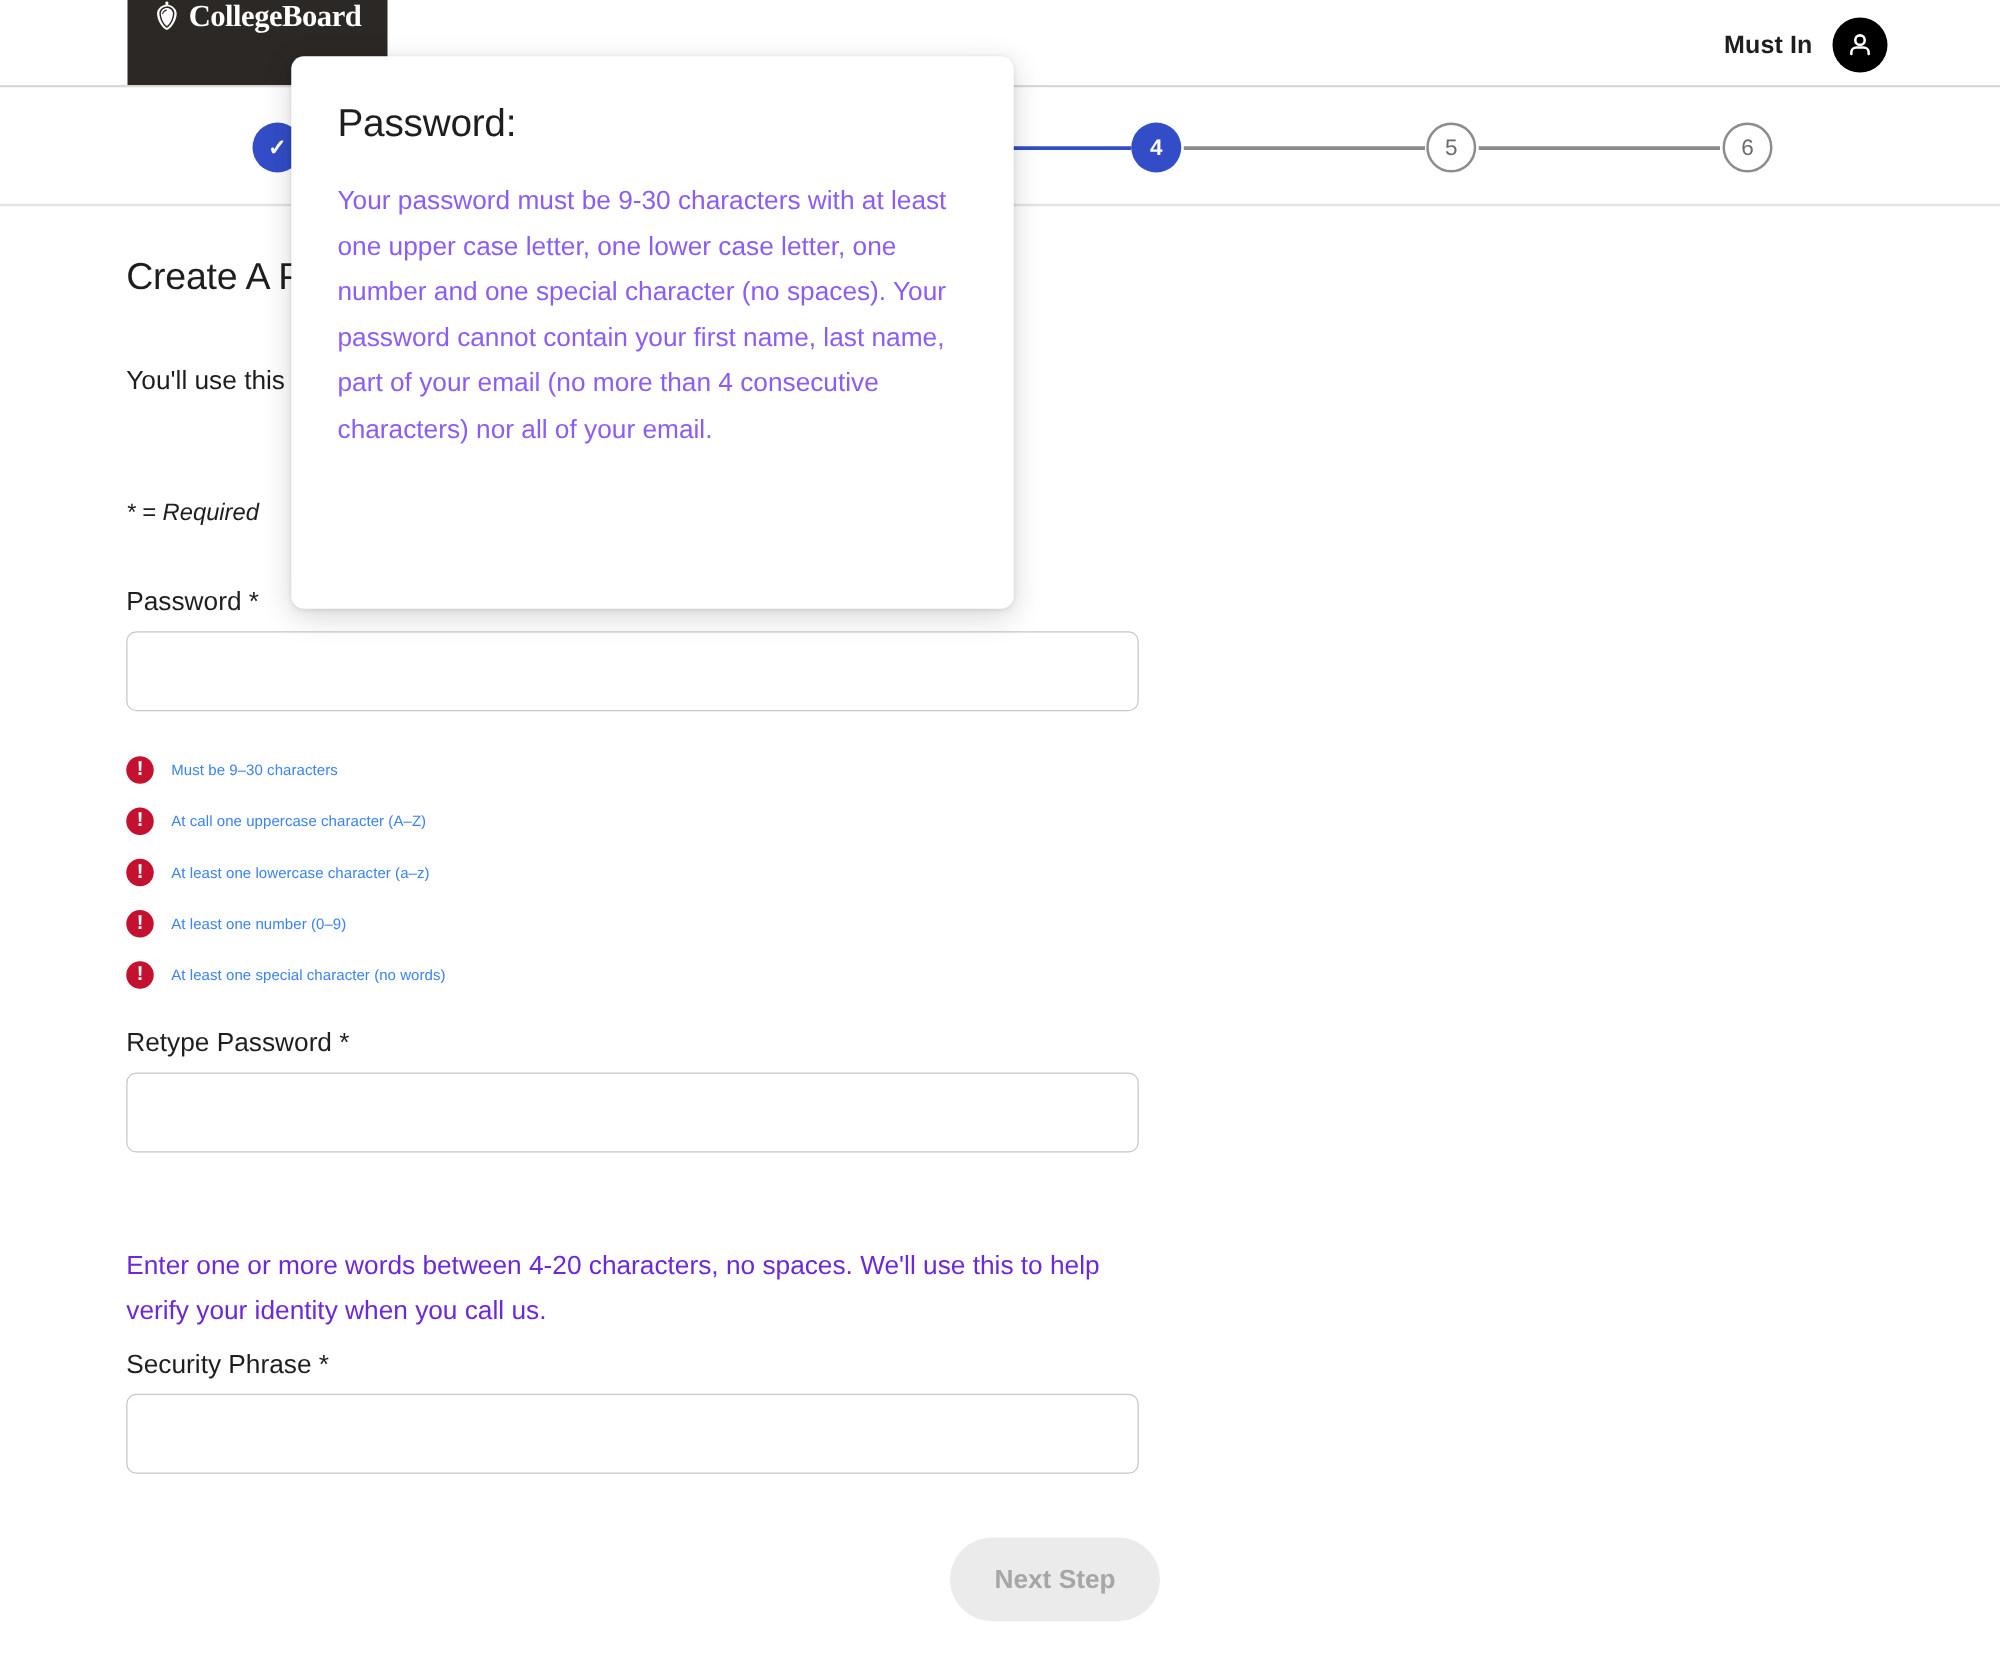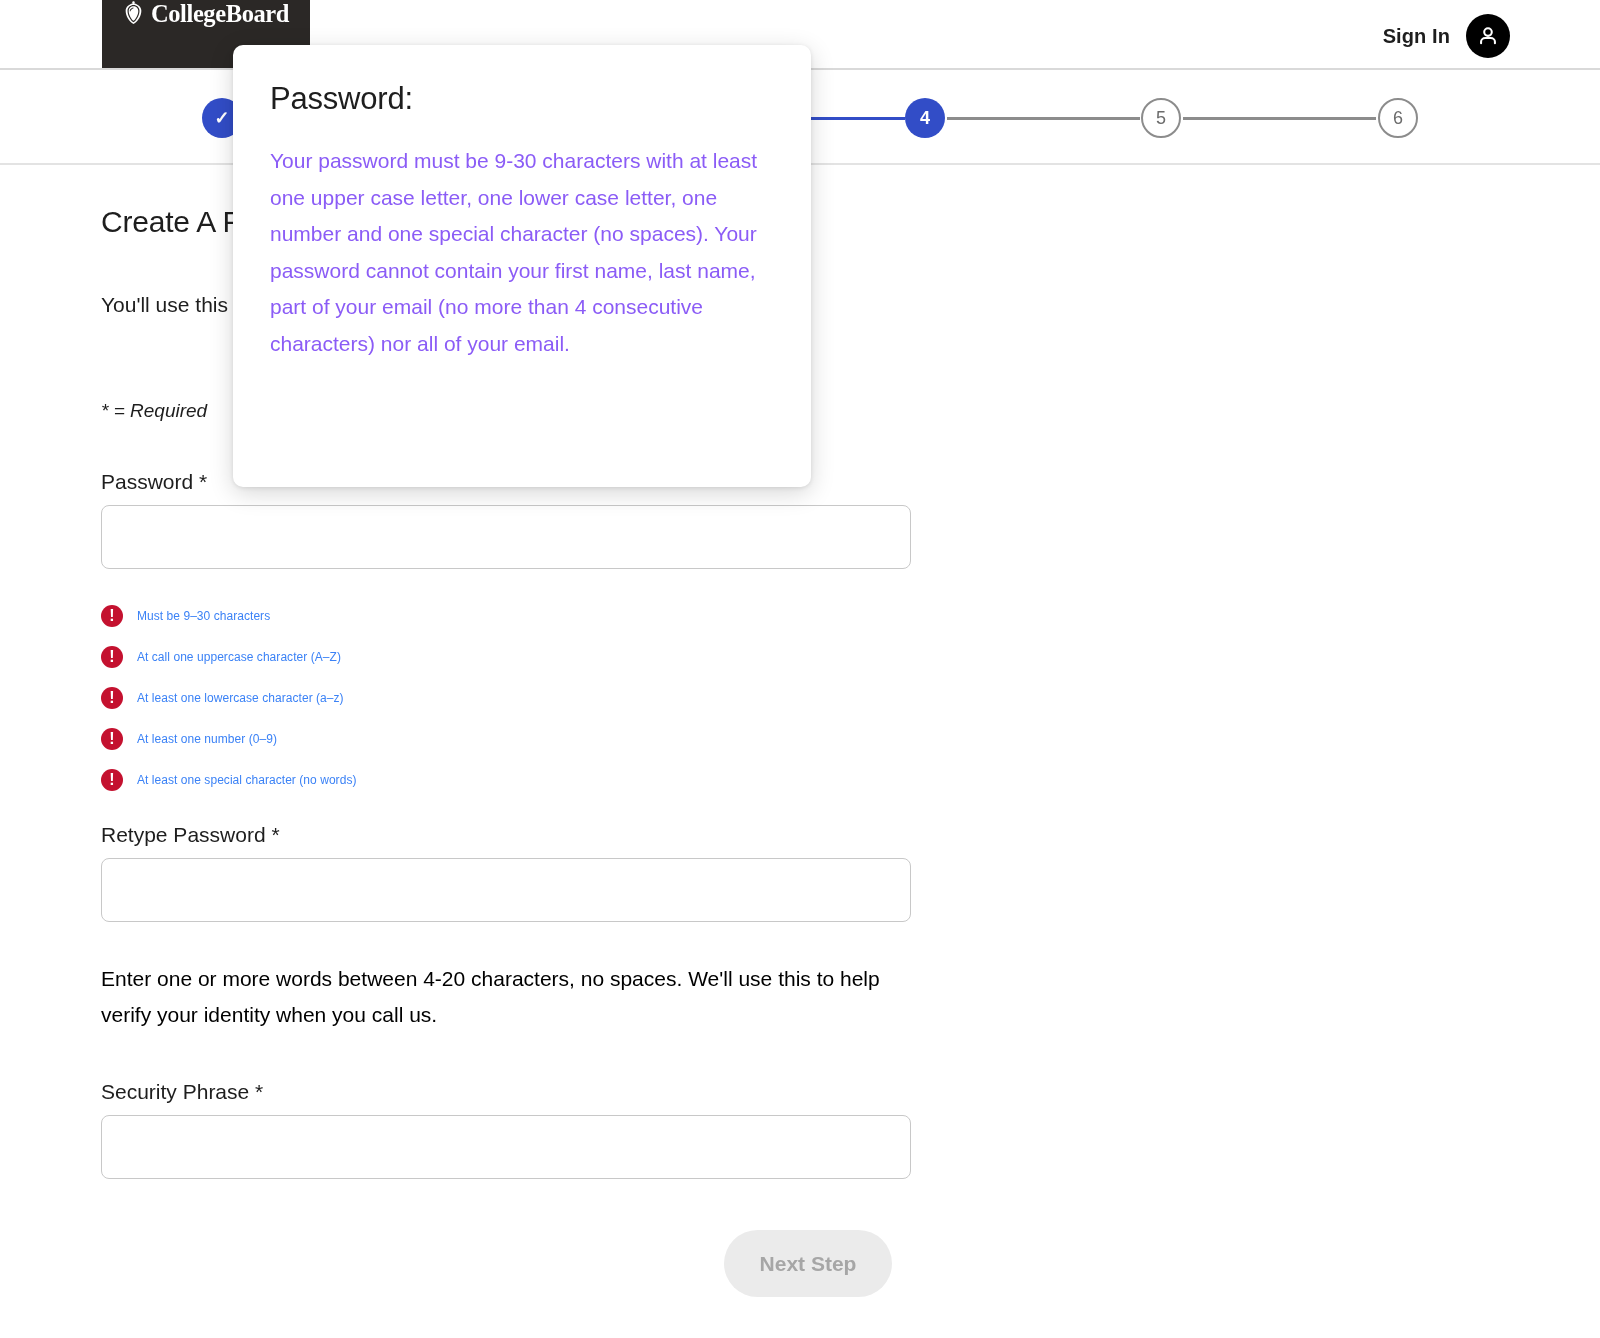--- a/index.html
+++ b/index.html
@@ -217,32 +217,32 @@
   }
   .rule-text {
     font-size: 12px;
     color: #3b82f6;
     letter-spacing: 0.05px;
   }
 
   .helper-text {
     position: absolute;
     left: 101px;
-    top: 796px;
+    top: 830px;
     width: 790px;
     font-size: 21px;
     line-height: 36px;
-    color: #000000;
+    color: #6d28d9;
     margin: 0;
   }
 
   
   .next-button {
     position: absolute;
-    left: 724px;
+    left: 760px;
     top: 1065px;
     width: 168px;
     height: 67px;
     border: none;
     border-radius: 34px;
     background: #ebebeb;
     color: #a6a6a6;
     font-size: 21px;
     font-weight: bold;
     font-family: "Liberation Sans", sans-serif;
@@ -286,21 +286,21 @@
         <path fill="#ffffff" d="M10.5 1.2c.7 0 1.2.5 1.3 1.1.05.5-.2.9-.55 1.2 3.9.7 7.1 3.6 7.1 7.3 0 5-3.6 11.6-7.85 13.1C6.25 22.4 2.65 15.8 2.65 10.8c0-3.7 3.2-6.6 7.1-7.3-.35-.3-.6-.7-.55-1.2.1-.6.6-1.1 1.3-1.1z"></path>
         <path fill="#2b2826" d="M10.5 5.1c-3.1 0-6 2.3-6 5.7 0 4.3 3.1 10.1 6 11.4 2.9-1.3 6-7.1 6-11.4 0-3.4-2.9-5.7-6-5.7z"></path>
         <path fill="#ffffff" d="M10.5 6.3c-2.5 0-4.8 1.9-4.8 4.6 0 3.6 2.6 8.6 4.8 9.8 2.2-1.2 4.8-6.2 4.8-9.8 0-2.7-2.3-4.6-4.8-4.6z"></path>
         <path fill="#2b2826" d="M10.1 7.6c-1.6.3-3.1 1.6-3.4 3.3-.1.5.6.7.8.2.4-1.3 1.5-2.3 2.7-2.6.5-.1.4-1-.1-.9z"></path>
       </svg>
     </span>
     <span class="logo-text">CollegeBoard</span>
   </div>
 
   <div class="signin-wrap">
-    <span class="signin-label">Sign In</span>
+    <span class="signin-label">Must In</span>
     <span class="avatar">
       <svg viewBox="0 0 24 24" width="26" height="26" aria-hidden="true">
         <circle cx="12" cy="8.4" r="3.5" fill="none" stroke="#ffffff" stroke-width="1.9"></circle>
         <path d="M5.6 18.6v-1.2c0-2.0 1.7-3.5 3.8-3.5h5.2c2.1 0 3.8 1.5 3.8 3.5v1.2" fill="none" stroke="#ffffff" stroke-width="1.9" stroke-linecap="round"></path>
       </svg>
     </span>
   </div>
 </div>
 
 <div class="stepper-band">

